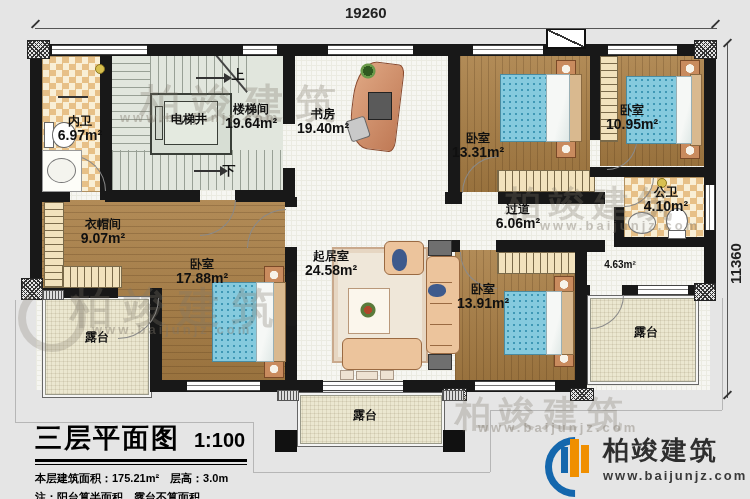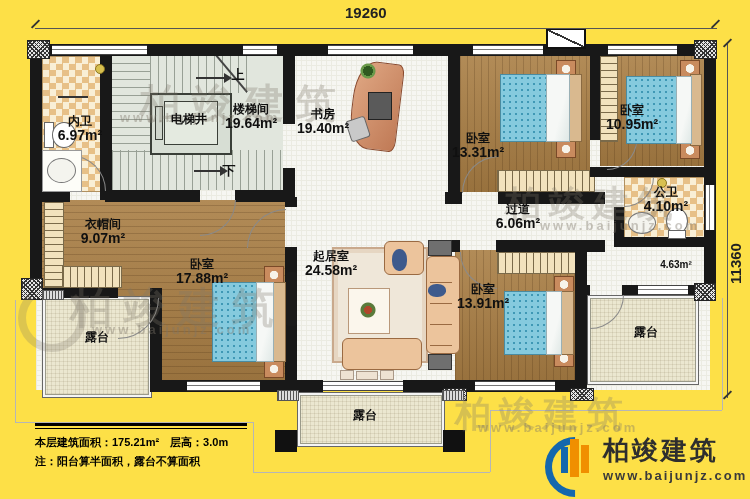--- a/index.html
+++ b/index.html
@@ -1,16 +1,16 @@
 <!DOCTYPE html>
 <html><head>
 <meta charset="utf-8">
 <style>
   html,body{margin:0;padding:0;background:#fff}
-  #plan{position:relative;width:750px;height:499px;background:#fde047;overflow:hidden;
+  #plan{position:relative;width:750px;height:499px;background:#e5e5e5;overflow:hidden;
         font-family:"Liberation Sans",sans-serif;}
   .abs{position:absolute}
   .w{position:absolute;background:#181818}
   .floor-hall{position:absolute;background-color:#f6f6f2;
     background-image:linear-gradient(#ebebe2 1px,transparent 1px),linear-gradient(90deg,#ebebe2 1px,transparent 1px);
     background-size:5px 5px}
   .floor-wood{position:absolute;background-color:#a97e44;
     background-image:repeating-linear-gradient(90deg,rgba(60,35,10,.20) 0 1px,transparent 1px 7px),
     linear-gradient(rgba(255,255,255,.10),rgba(0,0,0,.10))}
   .floor-wood-h{position:absolute;background-color:#a97e44;
@@ -288,36 +288,40 @@
     <span class="ar">17.88m²</span>
   </div>
   <div class="rlabel" style="left:331px;top:264px">
     <span class="nm">起居室</span>
     <span class="ar">24.58m²</span>
   </div>
   <div class="rlabel" style="left:483px;top:297px">
     <span class="nm">卧室</span>
     <span class="ar">13.91m²</span>
   </div>
-  <div class="rlabel" style="left:676px;top:264px">
+  <div class="rlabel" style="left:620px;top:264px">
     <span class="ar" style="font-size:10px">4.63m²</span>
   </div>
   <div class="rlabel" style="left:97px;top:338px">
     <span class="nm">露台</span>
   </div>
   <div class="rlabel" style="left:365px;top:416px">
     <span class="nm">露台</span>
   </div>
   <div class="rlabel" style="left:646px;top:333px">
     <span class="nm">露台</span>
   </div>
   <div class="updown" style="left:238px;top:75px">上</div>
   <div class="updown" style="left:229px;top:171px">下</div>
 
   <div class="abs" style="left:35px;top:420px;width:260px">
+    <div style="display:flex;align-items:baseline">
+      <span class="tb-title">三层平面图</span>
+      <span class="tb-scale">1:100</span>
+    </div>
     <div style="width:212px;height:3px;background:#000;margin-top:3px"></div>
     <div style="width:212px;height:1px;background:#000;margin-top:2px"></div>
     <div class="tb-line" style="margin-top:6px">本层建筑面积：175.21m²　层高：3.0m</div>
     <div class="tb-line" style="margin-top:4px">注：阳台算半面积，露台不算面积</div>
   </div>
 
   <div class="abs" style="left:543px;top:433px;width:200px;height:62px">
     <div class="abs" style="left:2px;top:4px;width:46px;height:46px;border:7px solid #1467ad;border-top-color:transparent;border-right-color:transparent;border-radius:50%;transform:rotate(45deg)"></div>
     <div class="abs" style="left:18px;top:14px;width:7px;height:26px;background:#1467ad"></div>
     <div class="abs" style="left:27px;top:6px;width:9px;height:38px;background:#f08f00"></div>

